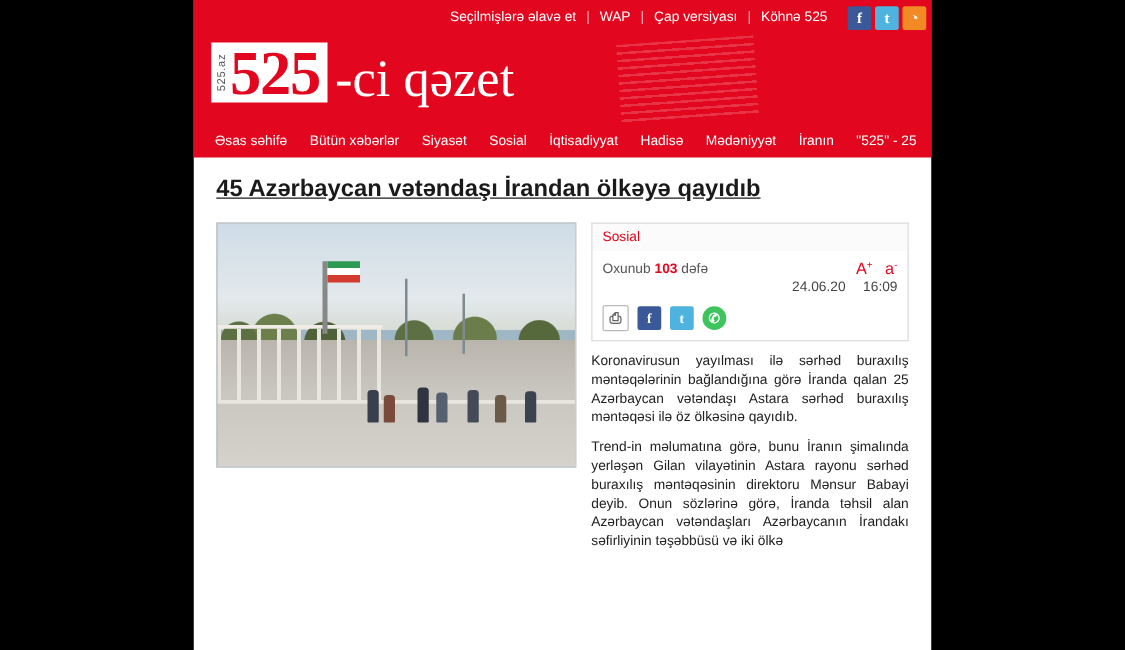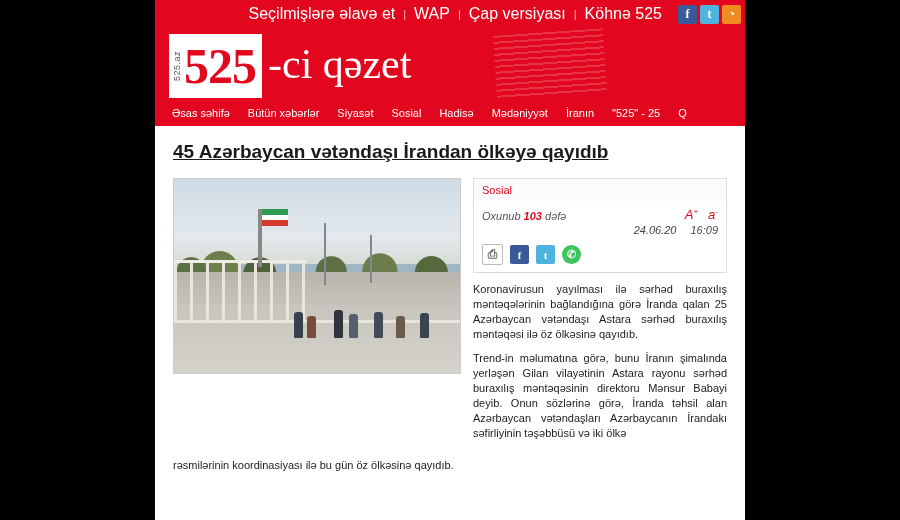--- a/index.html
+++ b/index.html
@@ -41,21 +41,21 @@
   .topbar .links {
     display: flex;
     align-items: center;
     gap: 0;
     white-space: nowrap;
   }
   .topbar .links a {
     color: #ffffff;
     text-decoration: none;
     padding: 0 8px;
-    font-size: 16px;
+    font-size: 11px;
   }
   .topbar .sep {
     color: #ffb3bd;
     font-size: 11px;
   }
   .social-row {
     display: flex;
     align-items: center;
     gap: 3px;
     margin-left: 8px;
@@ -88,21 +88,21 @@
     left: 14px;
     top: 6px;
     display: flex;
     align-items: flex-start;
   }
   .logo-box {
     background: #ffffff;
     padding: 2px 6px 2px 4px;
     display: flex;
     align-items: center;
-    height: 64px;
+    height: 48px;
     box-sizing: border-box;
   }
   .logo-vert {
     writing-mode: vertical-rl;
     transform: rotate(180deg);
     font-size: 9px;
     color: #555;
     letter-spacing: 0.5px;
     margin-right: 2px;
     line-height: 1;
@@ -255,22 +255,21 @@
   .meta-mid {
     border: 1px solid #dcdcdc;
     border-top: none;
     border-bottom: none;
     background: #fff;
     padding: 6px 8px 2px 8px;
     font-size: 11px;
     color: #555;
     display: flex;
     justify-content: space-between;
-    align-items: flex-end;
-    font-style: italic;
+    align-items: center;
   }
   .read-count { color: #e2071e; font-weight: bold; }
   .fontsize {
     display: flex;
     gap: 10px;
     color: #e2071e;
     font-size: 13px;
   }
   .fontsize sup { font-size: 8px; }
   .meta-date {
@@ -346,20 +345,21 @@
         </div>
         <span class="logo-rest">-ci qəzet</span>
       </div>
     </div>
 
     <div class="navbar">
       <a href="#">Əsas səhifə</a>
       <a href="#">Bütün xəbərlər</a>
       <a href="#">Siyasət</a>
       <a href="#">Sosial</a>
+      <a href="#">İqtisadiyyat</a>
       <a href="#">Hadisə</a>
       <a href="#">Mədəniyyət</a>
       <a href="#">İranın</a>
       <a href="#">"525" - 25</a>
       <a href="#">Q</a>
     </div>
 
     <div class="content">
       <h1 class="headline">45 Azərbaycan vətəndaşı İrandan ölkəyə qayıdıb</h1>
 
@@ -408,19 +408,18 @@
           </div>
 
           <div class="lead">
             <p>Koronavirusun yayılması ilə sərhəd buraxılış məntəqələrinin bağlandığına görə İranda qalan 25 Azərbaycan vətəndaşı Astara sərhəd buraxılış məntəqəsi ilə öz ölkəsinə qayıdıb.</p>
             <p>Trend-in məlumatına görə, bunu İranın şimalında yerləşən Gilan vilayətinin Astara rayonu sərhəd buraxılış məntəqəsinin direktoru Mənsur Babayi deyib. Onun sözlərinə görə, İranda təhsil alan Azərbaycan vətəndaşları Azərbaycanın İrandakı səfirliyinin təşəbbüsü və iki ölkə</p>
           </div>
         </div>
       </div>
 
       <div class="body-text">
-        <p>rəsmilərinin koordinasiyası ilə bu gün öz ölkəsinə qayıdıb.</p>
 
       </div>
     </div>
 
   </div>
 </div>
 
 </body></html>

